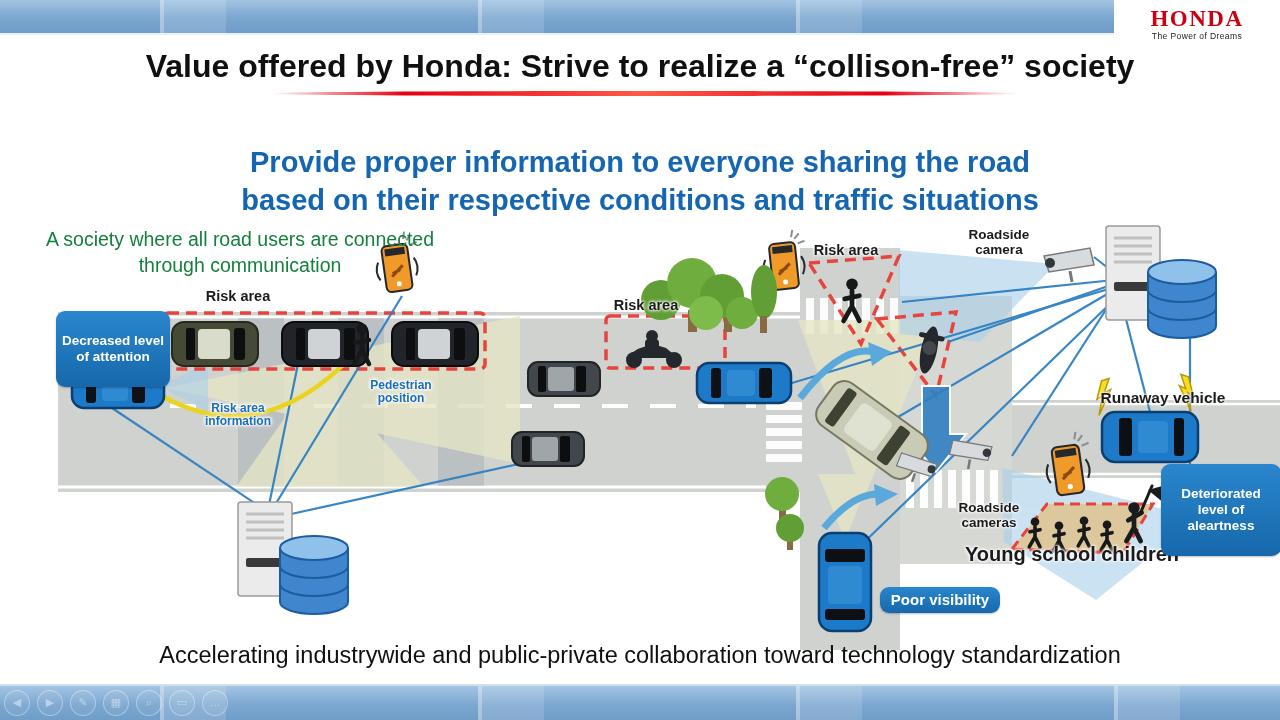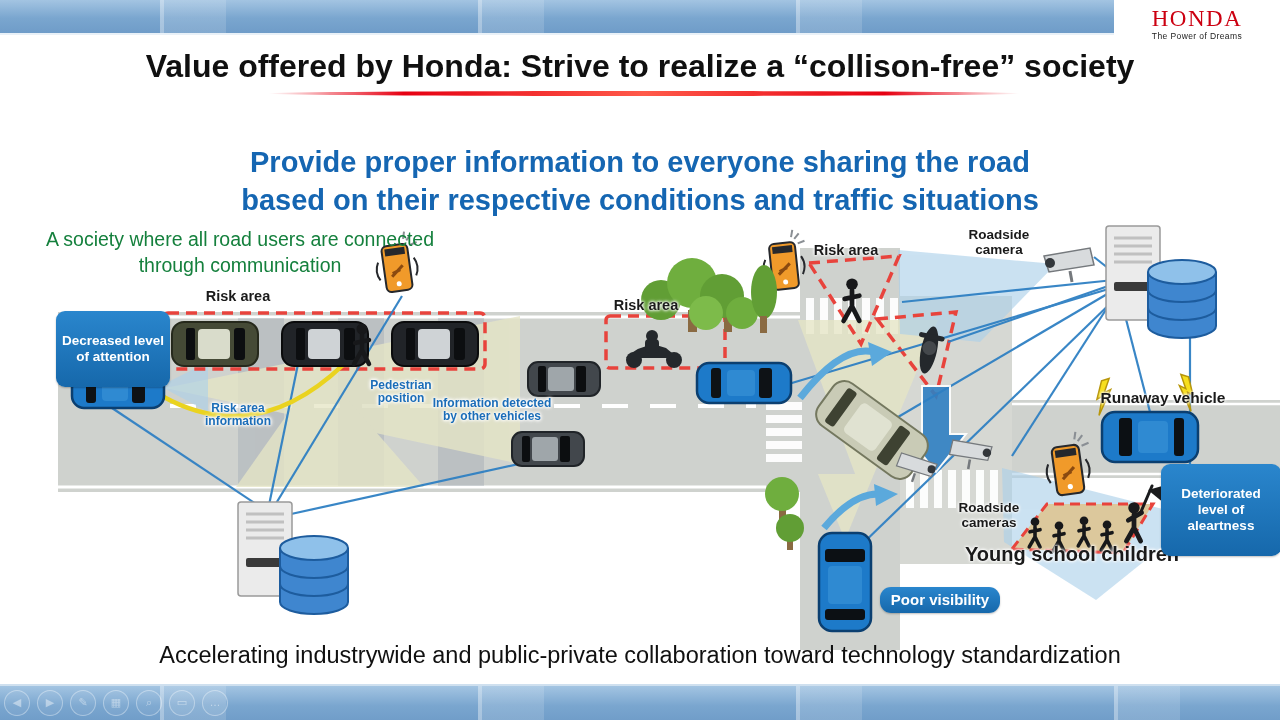--- a/index.html
+++ b/index.html
@@ -14,21 +14,21 @@
   .band-top{top:0;height:33px;border-bottom:2px solid #e9f1f8;}
   .band-bottom{top:684px;height:36px;border-top:2px solid #cfe0ef;}
   
   .controls{position:absolute;left:4px;top:690px;display:flex;gap:7px;z-index:6;opacity:.5;}
   .ctl{width:24px;height:24px;border-radius:50%;border:1.5px solid rgba(255,255,255,.75);
        color:rgba(255,255,255,.9);font-size:11px;line-height:22px;text-align:center;
        background:rgba(255,255,255,.10);cursor:pointer;}
   
   .logo-box{position:absolute;right:0;top:0;width:166px;height:47px;background:#fff;z-index:7;
             display:flex;flex-direction:column;align-items:center;justify-content:center;}
-  .logo-text{font-family:"Liberation Serif","DejaVu Serif",serif;font-weight:normal;font-size:23px;
+  .logo-text{font-family:"Liberation Serif","DejaVu Serif",serif;font-weight:bold;font-size:23px;
              color:#cc0011;letter-spacing:1.5px;line-height:1;text-align:center;}
   .logo-tag{font-size:8.5px;color:#222;letter-spacing:.4px;margin-top:1px;}
   
   .title{position:absolute;top:48px;left:0;width:100%;text-align:center;font-size:32px;
          font-weight:bold;color:#101010;z-index:3;}
   .title-underline{position:absolute;top:91px;left:268px;width:752px;height:5px;border-radius:50%;z-index:3;
     background:linear-gradient(90deg,rgba(230,0,18,0) 0%,#e60012 18%,#ff5a4a 50%,#e60012 82%,rgba(230,0,18,0) 100%);}
   .subtitle{position:absolute;top:112px;left:0;width:100%;text-align:center;font-size:29px;
             font-weight:bold;color:#1566b2;line-height:1.3;z-index:3;margin-top:32px;}
   .intro{position:absolute;top:226px;left:14px;width:452px;text-align:center;font-size:19.5px;
@@ -342,25 +342,24 @@
   <div class="lbl" style="left:238px;top:288px;font-size:14.5px;">Risk area</div>
   <div class="lbl" style="left:646px;top:297px;font-size:14.5px;">Risk area</div>
   <div class="lbl" style="left:846px;top:242px;font-size:14.5px;">Risk area</div>
   <div class="lbl" style="left:999px;top:227px;width:84px;font-size:13.5px;">Roadside camera</div>
   <div class="lbl" style="left:989px;top:500px;width:88px;font-size:13.5px;">Roadside cameras</div>
   <div class="lbl nowrap" style="left:1163px;top:389px;font-size:15.5px;">Runaway vehicle</div>
   <div class="lbl nowrap" style="left:1072px;top:543px;font-size:20px;">Young school children</div>
 
   <div class="note" style="left:238px;top:402px;width:112px;">Risk area information</div>
   <div class="note" style="left:401px;top:379px;width:104px;">Pedestrian position</div>
-  <div class="note" style="left:492px;top:397px;width:124px;">Information detected by other vehicles</div>
 
   <div class="badge" style="left:56px;top:311px;width:106px;">Decreased level of attention</div>
   <div class="badge" style="left:1161px;top:464px;width:112px;">Deteriorated level of aleartness</div>
-  <div class="badge nowrap" style="left:880px;top:587px;width:108px;font-size:15px;padding:4px 6px;border-radius:11px;">Poor visibility</div>
+  <div class="badge nowrap" style="left:880px;top:587px;width:108px;font-size:15px;padding:4px 6px;">Poor visibility</div>
 
   <div class="title">Value offered by Honda: Strive to realize a “collison-free” society</div>
   <div class="title-underline"></div>
   <div class="subtitle">
     <div>Provide proper information to everyone sharing the road</div>
     <div>based on their respective conditions and traffic situations</div>
   </div>
   <div class="intro">
     <div>A society where all road users are connected</div>
     <div>through communication</div>

